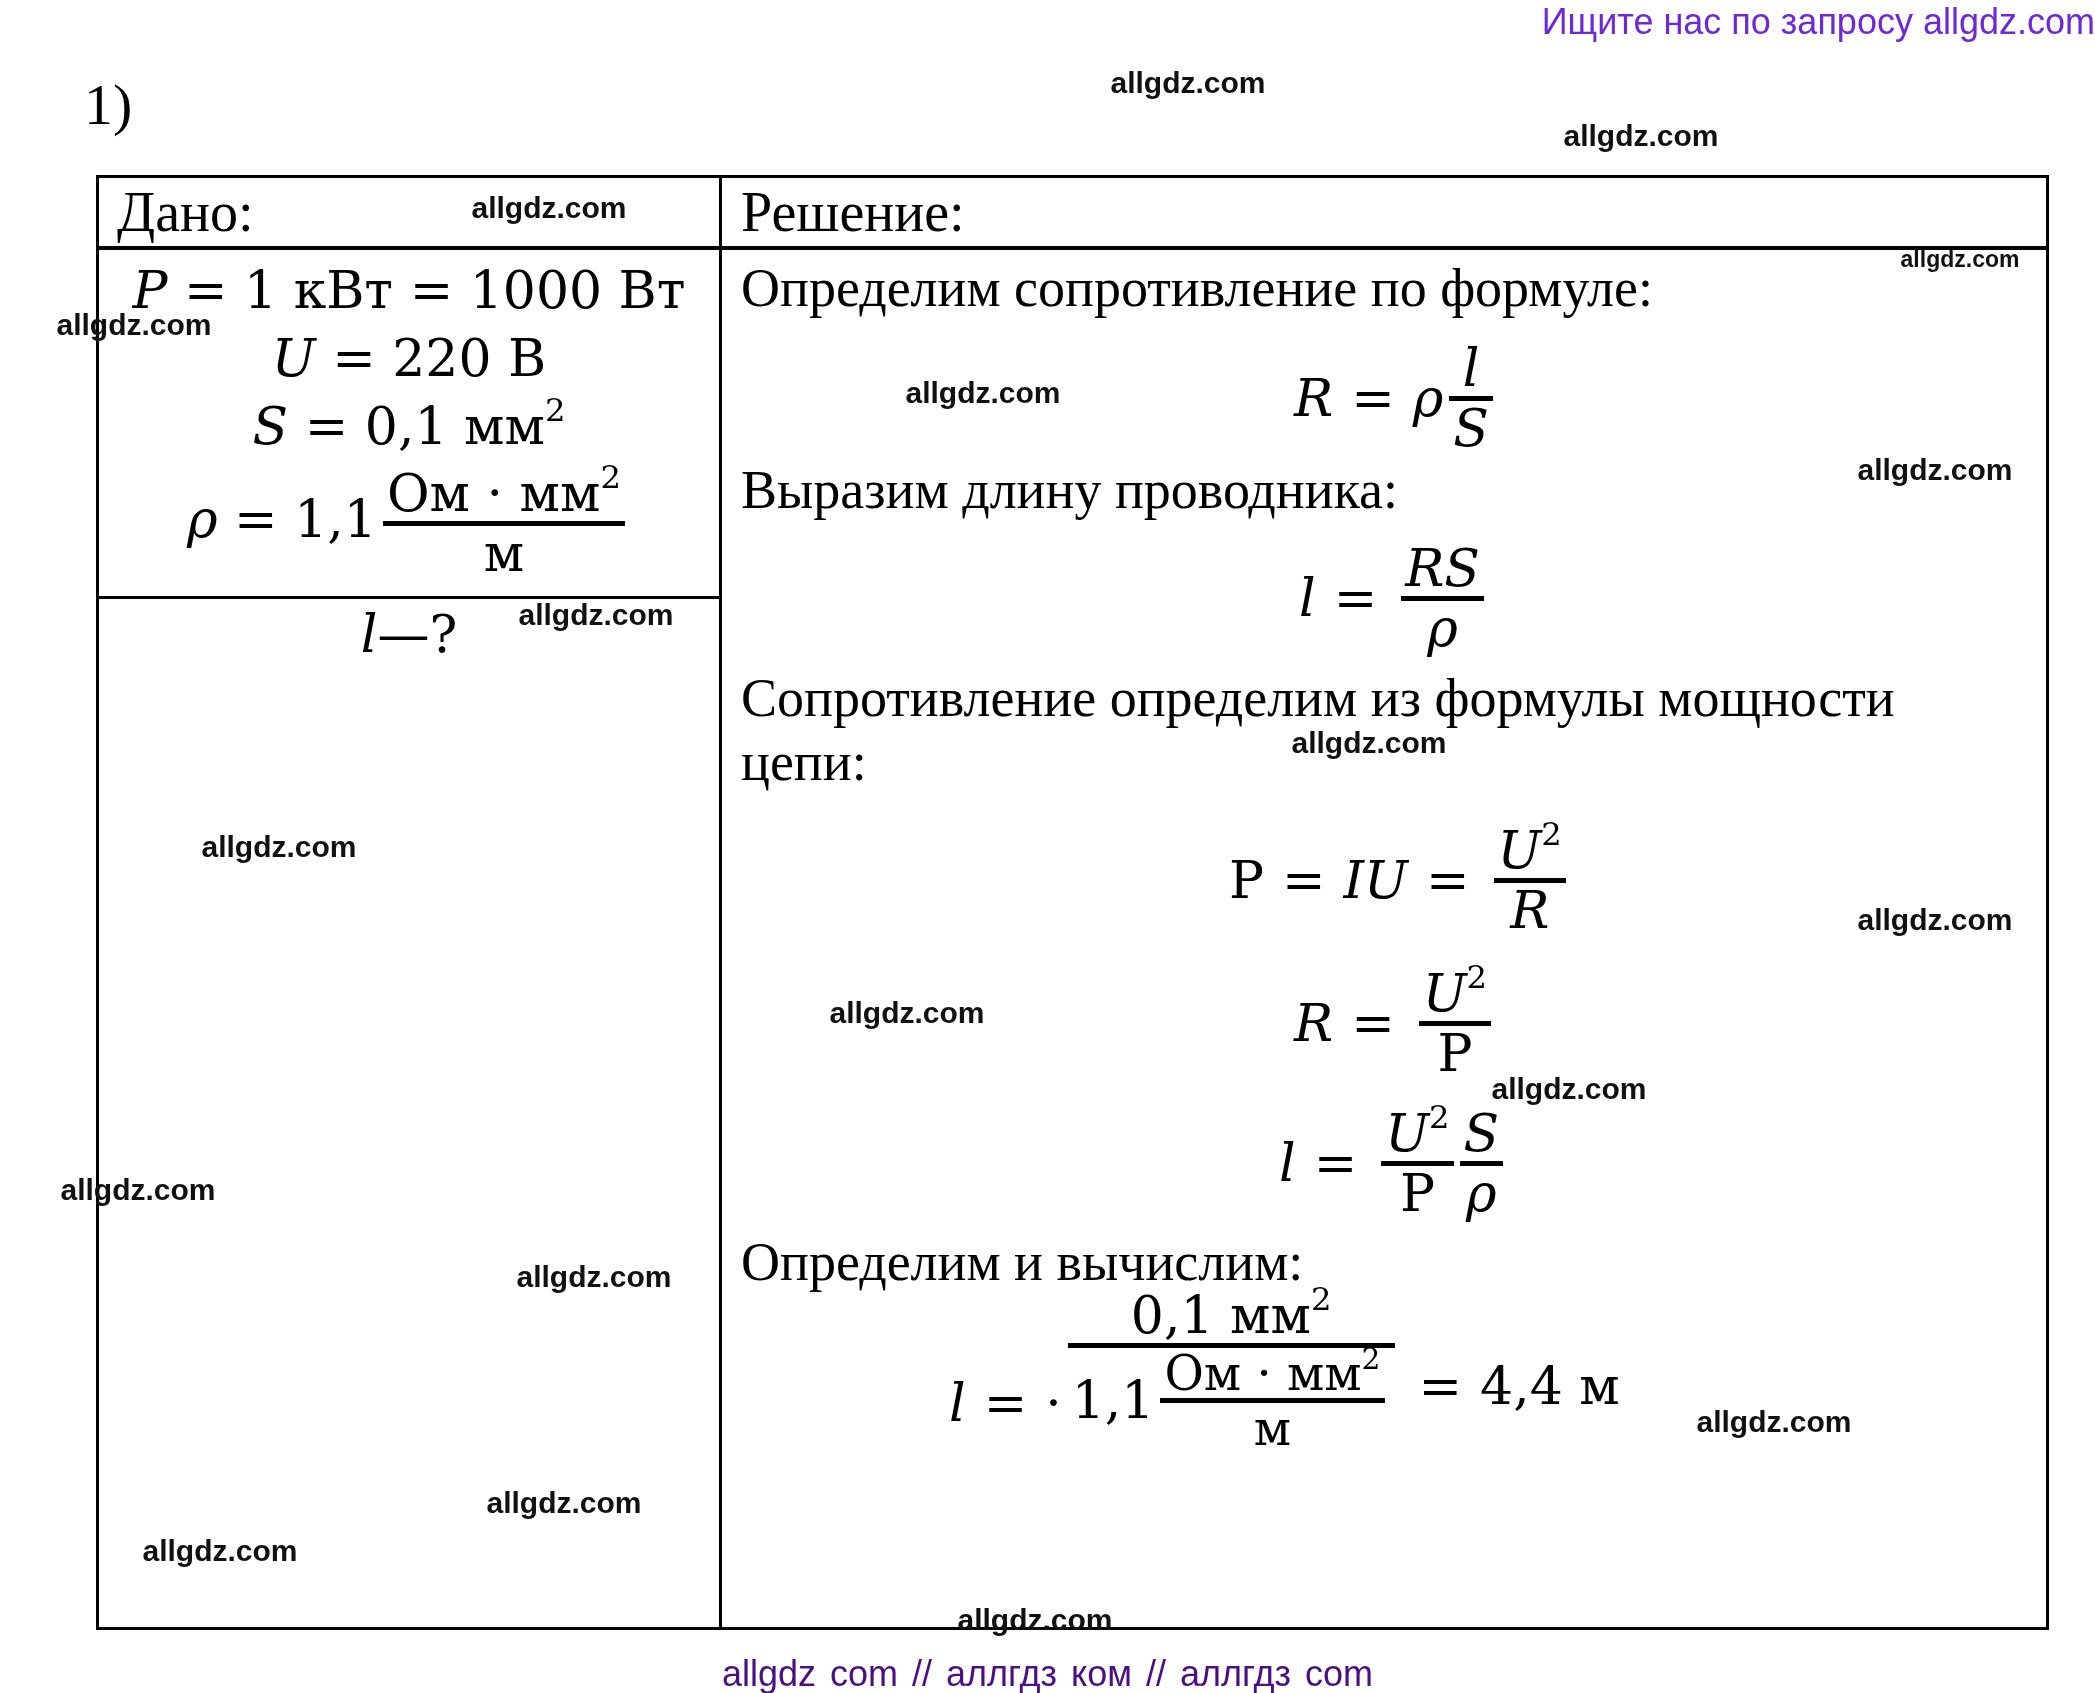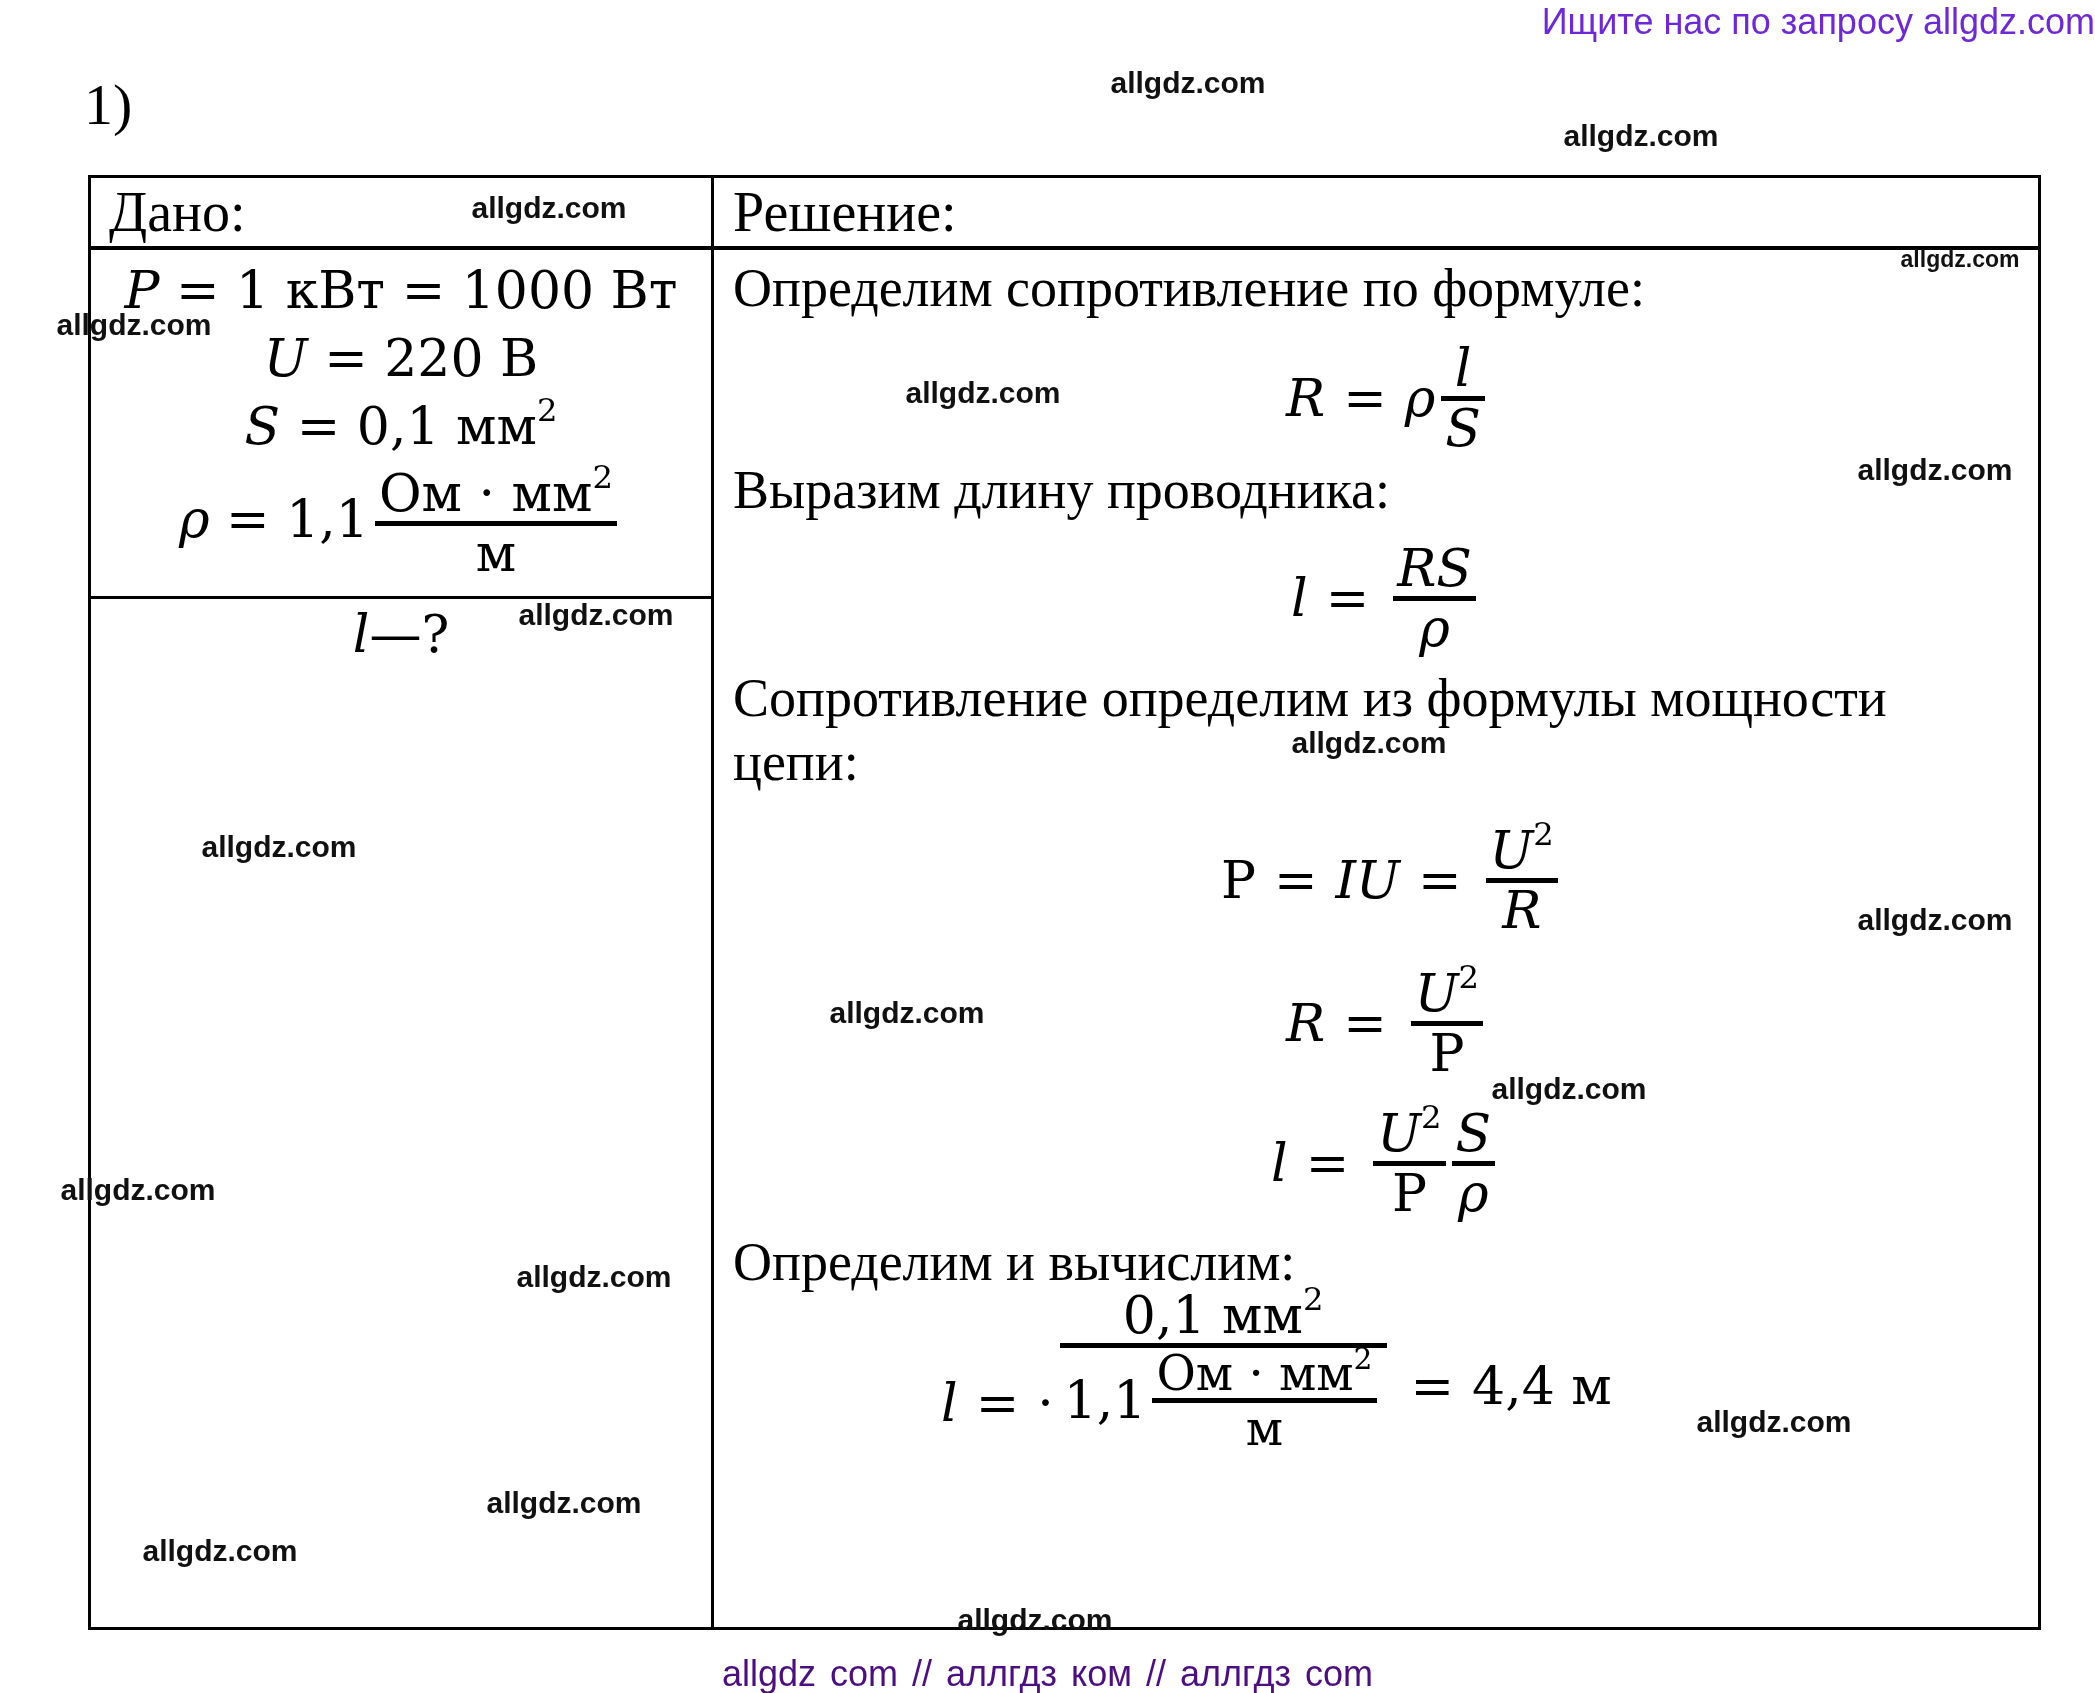--- a/index.html
+++ b/index.html
@@ -7,21 +7,21 @@
     .serif { font-family: "Liberation Serif", "DejaVu Serif", serif; color: #000; }
     .math { font-family: "DejaVu Serif", "Liberation Serif", serif; color: #000; }
     .sans { font-family: "Liberation Sans", "DejaVu Sans", sans-serif; }
     .abs { position: absolute; }
     .topbanner { position: absolute; left: 0; width: 2095px; top: 0; text-align: right; font-size: 36px; color: #6d28d9; line-height: 44px; }
     .footer { position: absolute; left: 0; width: 2095px; top: 1652px; text-align: center; font-size: 36px; color: #4b0f82; line-height: 44px; word-spacing: 4px; }
     .problem-num { position: absolute; left: 84px; top: 70px; font-size: 58px; line-height: 70px; }
     .wm { position: absolute; font-size: 30px; color: #111; white-space: nowrap; transform: translate(-50%, -50%); font-weight: bold; }
     .wm.small { font-size: 23px; }
 
-    .tbl { position: absolute; left: 88px; top: 175px; width: 1953px; height: 1455px; border: 3px solid #000; box-sizing: border-box; }
+    .tbl { position: absolute; left: 96px; top: 175px; width: 1953px; height: 1455px; border: 3px solid #000; box-sizing: border-box; }
     .col-div { position: absolute; left: 620px; top: 0; bottom: 0; width: 3px; background: #000; }
     .hdr-line { position: absolute; left: 0; right: 0; top: 68px; height: 4px; background: #000; }
     .given-line { position: absolute; left: 0; width: 620px; top: 418px; height: 3px; background: #000; }
 
     .hdr-label { position: absolute; top: 0; font-size: 56px; line-height: 68px; }
     .given-lines { position: absolute; left: 0; width: 620px; top: 78px; text-align: center; }
     .gline { font-size: 52px; line-height: 68px; white-space: nowrap; }
     .it { font-style: italic; }
     sup { font-size: 0.62em; vertical-align: 0.7em; line-height: 0; }
 

